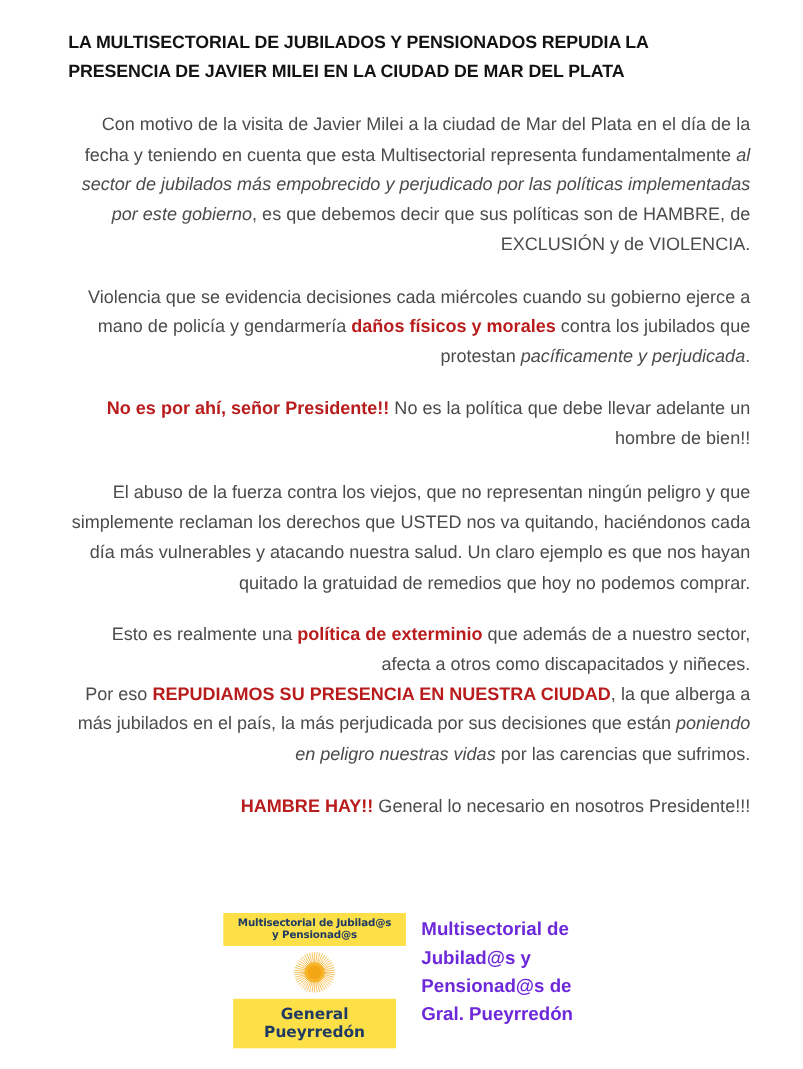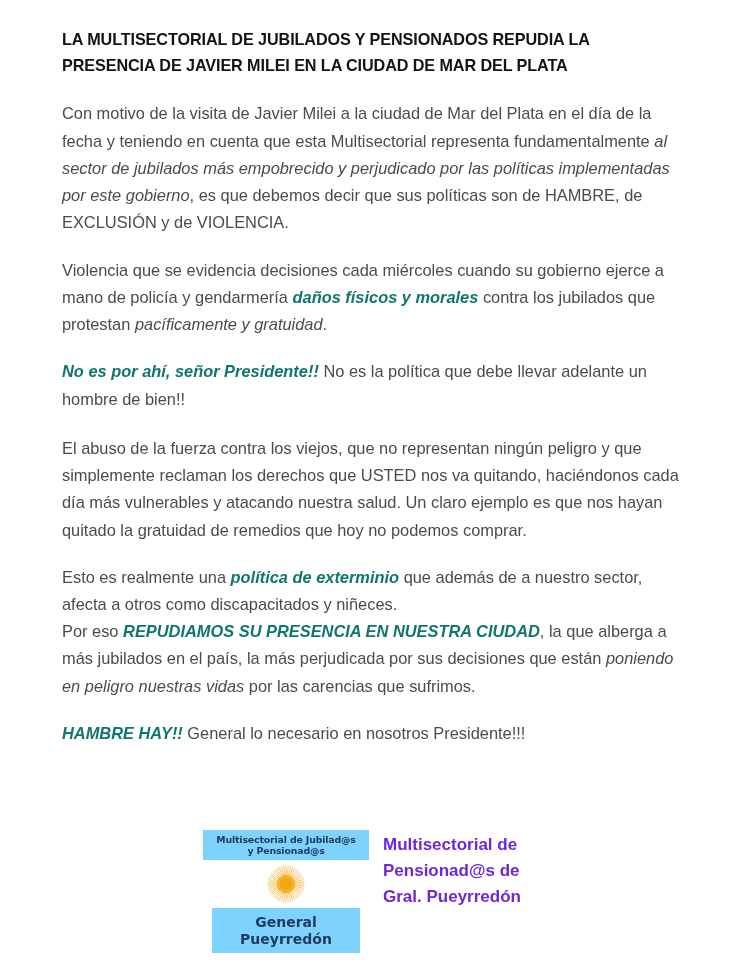--- a/index.html
+++ b/index.html
@@ -36,26 +36,26 @@
   }
   .doc-title .tline { display: block; white-space: nowrap; }
 
   
   .para {
     font-size: 16.4px;
     line-height: 1.66;
     color: #4b4b4b;
     margin: 0 0 20px 0;
     max-width: 622px;
-    text-align: left;
+    text-align: right;
   }
   .para.gap-before { margin-top: 22px; }
   .para.tight { }
 
-  .b { font-weight: bold; color: #0f766e; font-style: italic; }
+  .b { font-weight: bold; color: #b91c1c; }
   .i { font-style: italic; }
 
   
   .footer-block {
     position: absolute;
     left: 203px;
     top: 830px;
     display: flex;
     align-items: flex-start;
     gap: 14px;
@@ -63,21 +63,21 @@
 
   .flag-logo {
     width: 166px;
     background: #ffffff;
     display: flex;
     flex-direction: column;
     align-items: center;
     flex: 0 0 auto;
   }
   .flag-bar {
-    background: #7dd3fc;
+    background: #fde047;
     color: #1f3a63;
     font-family: "DejaVu Sans", sans-serif;
     font-weight: bold;
     text-align: center;
     line-height: 1.18;
     box-sizing: border-box;
   }
   .flag-bar-top {
     width: 166px;
     font-size: 9.4px;
@@ -117,21 +117,21 @@
 
 <div id="page">
 
   <h1 class="doc-title">
     <span class="tline">LA MULTISECTORIAL DE JUBILADOS Y PENSIONADOS REPUDIA LA</span>
     <span class="tline">PRESENCIA DE JAVIER MILEI EN LA CIUDAD DE MAR DEL PLATA</span>
   </h1>
 
   <p class="para"><span>Con motivo de la visita de Javier Milei a la ciudad de Mar del Plata en el día de la fecha y teniendo en cuenta que esta Multisectorial representa fundamentalmente </span><span class="i">al sector de jubilados más empobrecido y perjudicado por las políticas implementadas por este gobierno</span><span>, es que debemos decir que sus políticas son de HAMBRE, de EXCLUSIÓN y de VIOLENCIA.</span></p>
 
-  <p class="para"><span>Violencia que se evidencia decisiones cada miércoles cuando su gobierno ejerce a mano de policía y gendarmería </span><span class="b">daños físicos y morales</span><span> contra los jubilados que protestan </span><span class="i">pacíficamente y gratuidad</span><span>.</span></p>
+  <p class="para"><span>Violencia que se evidencia decisiones cada miércoles cuando su gobierno ejerce a mano de policía y gendarmería </span><span class="b">daños físicos y morales</span><span> contra los jubilados que protestan </span><span class="i">pacíficamente y perjudicada</span><span>.</span></p>
 
   <p class="para tight"><span class="b">No es por ahí, señor Presidente!!</span><span> No es la política que debe llevar adelante un hombre de bien!!</span></p>
 
   <p class="para gap-before"><span>El abuso de la fuerza contra los viejos, que no representan ningún peligro y que simplemente reclaman los derechos que USTED nos va quitando, haciéndonos cada día más vulnerables y atacando nuestra salud. Un claro ejemplo es que nos hayan quitado la gratuidad de remedios que hoy no podemos comprar.</span></p>
 
   <p class="para"><span>Esto es realmente una </span><span class="b">política de exterminio</span><span> que además de a nuestro sector, afecta a otros como discapacitados y niñeces.</span><br><span>Por eso </span><span class="b">REPUDIAMOS SU PRESENCIA EN NUESTRA CIUDAD</span><span>, la que alberga a más jubilados en el país, la más perjudicada por sus decisiones que están </span><span class="i">poniendo en peligro nuestras vidas</span><span> por las carencias que sufrimos.</span></p>
 
   <p class="para"><span class="b">HAMBRE HAY!!</span><span> General lo necesario en nosotros Presidente!!!</span></p>
 
   <div class="footer-block">
@@ -199,19 +199,20 @@
           <circle cx="50" cy="50" r="22" fill="#f6b52a"></circle>
           <circle cx="50" cy="50" r="15" fill="#f3a513"></circle>
         </svg>
       </div>
 
       <div class="flag-bar flag-bar-bottom">General Pueyrredón</div>
     </div>
 
     <div class="org-name">
       <span>Multisectorial de</span>
+      <span>Jubilad@s y</span>
       <span>Pensionad@s de</span>
       <span>Gral. Pueyrredón</span>
     </div>
 
   </div>
 
 </div>
 
 </body></html>

